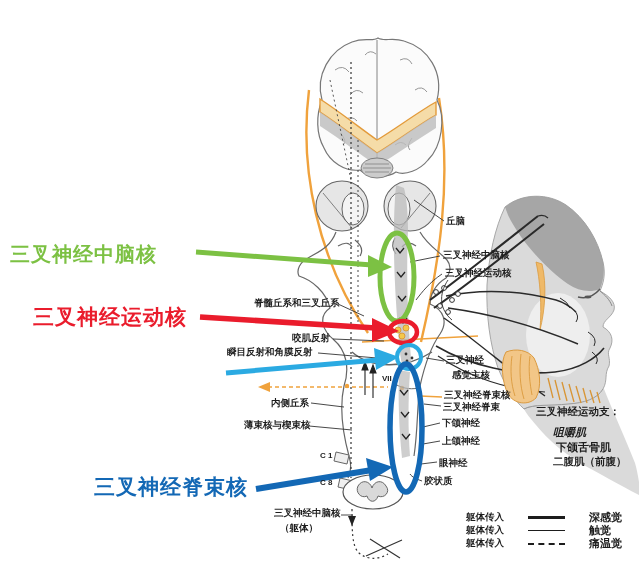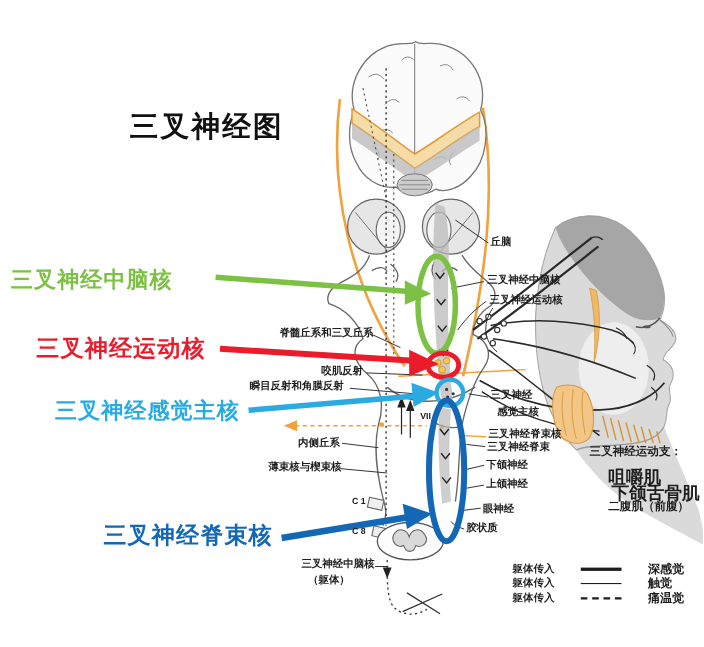--- a/index.html
+++ b/index.html
@@ -240,25 +240,23 @@
   <g>
     <line x1="226" y1="373" x2="378" y2="360" stroke="#2baae2" stroke-width="5"></line>
     <polygon points="399,357 374,348 376,370" fill="#2baae2"></polygon>
   </g>
   <g>
     <line x1="256" y1="489" x2="372" y2="470" stroke="#1368b5" stroke-width="6"></line>
     <polygon points="393,467 366,458 370,481" fill="#1368b5"></polygon>
   </g>
 </svg>
 
-<div class="title">三叉神经图</div>
 
 <div class="ann ann-green">三叉神经中脑核</div>
 <div class="ann ann-red">三叉神经运动核</div>
-<div class="ann ann-cyan">三叉神经感觉主核</div>
 <div class="ann ann-blue">三叉神经脊束核</div>
 
 <div class="lbl" style="left:446px;top:216px;">丘脑</div>
 <div class="lbl" style="left:443px;top:250px;">三叉神经中脑核</div>
 <div class="lbl" style="left:445px;top:268px;">三叉神经运动核</div>
 <div class="lbl" style="left:254px;top:298px;">脊髓丘系和三叉丘系</div>
 <div class="lbl" style="left:292px;top:333px;">咬肌反射</div>
 <div class="lbl" style="left:227px;top:347px;">瞬目反射和角膜反射</div>
 <div class="lbl" style="left:271px;top:398px;">内侧丘系</div>
 <div class="lbl" style="left:244px;top:420px;text-align:right;">薄束核与楔束核</div>
@@ -270,22 +268,22 @@
 <div class="lbl" style="left:446px;top:355px;">三叉神经</div>
 <div class="lbl" style="left:452px;top:370px;">感觉主核</div>
 <div class="lbl" style="left:444px;top:390px;">三叉神经脊束核</div>
 <div class="lbl" style="left:443px;top:402px;">三叉神经脊束</div>
 <div class="lbl" style="left:442px;top:418px;text-align:center;">下颌神经</div>
 <div class="lbl" style="left:442px;top:436px;">上颌神经</div>
 <div class="lbl" style="left:439px;top:458px;">眼神经</div>
 <div class="lbl" style="left:424px;top:476px;">胶状质</div>
 
 <div class="lbl" style="left:536px;top:406px;font-size:10.5px;">三叉神经运动支：</div>
-<div class="lbl" style="left:553px;top:426px;font-size:16px;">咀嚼肌</div>
-<div class="lbl" style="left:556px;top:441px;font-size:16px;">下颌舌骨肌</div>
+<div class="lbl" style="left:553px;top:426px;font-size:11px;font-style:italic;">咀嚼肌</div>
+<div class="lbl" style="left:556px;top:441px;font-size:11px;">下颌舌骨肌</div>
 <div class="lbl" style="left:553px;top:456px;font-size:10.5px;">二腹肌（前腹）</div>
 
 <div class="legend">
   <div class="legend-row">
     <span class="ltxt">躯体传入</span>
     <span class="lline thick"></span>
     <span class="rtxt">深感觉</span>
   </div>
   <div class="legend-row">
     <span class="ltxt">躯体传入</span>

